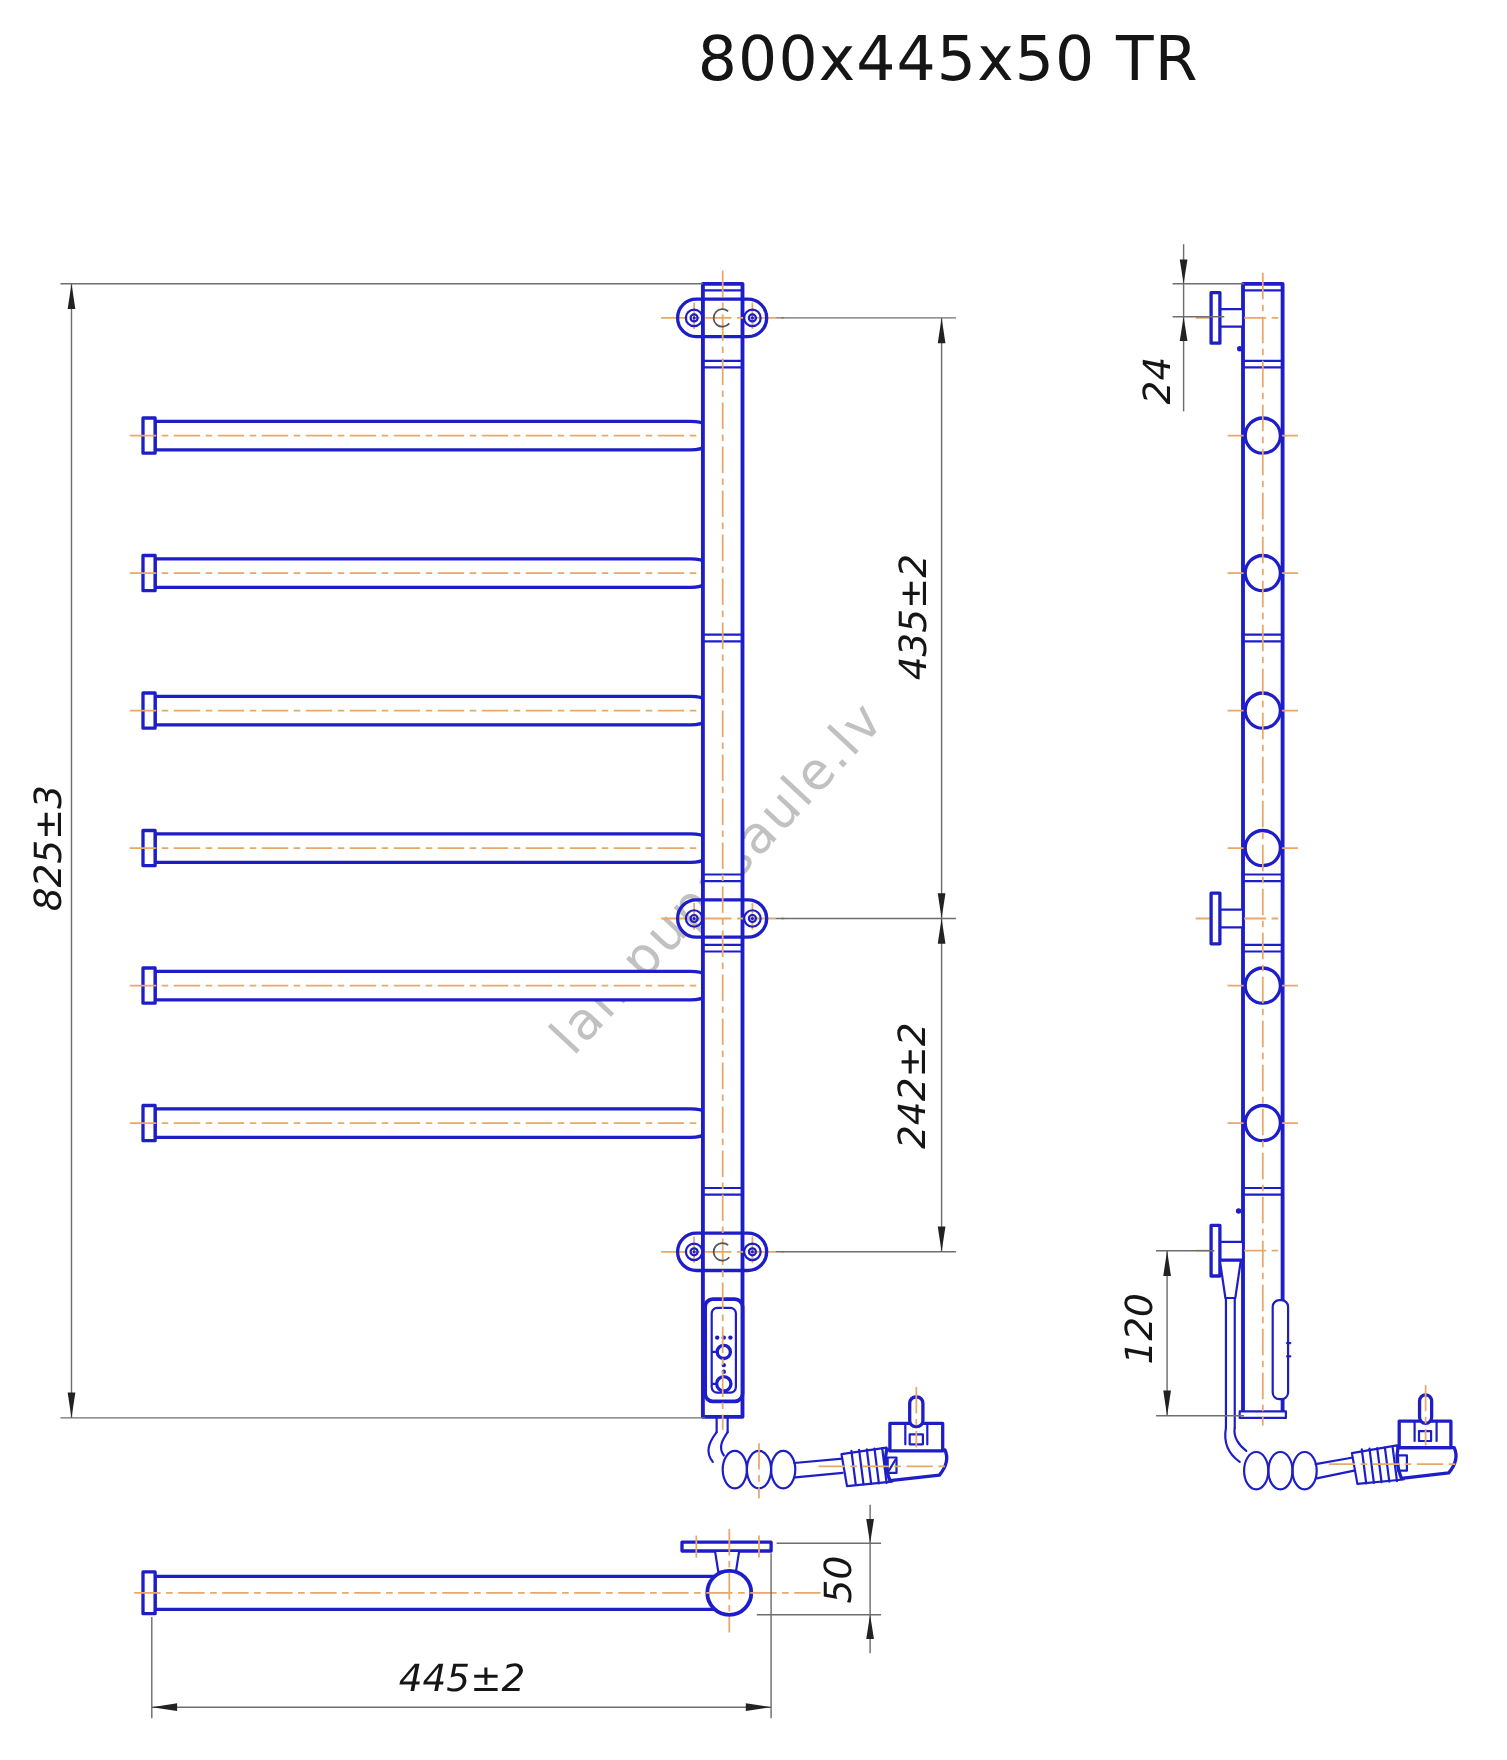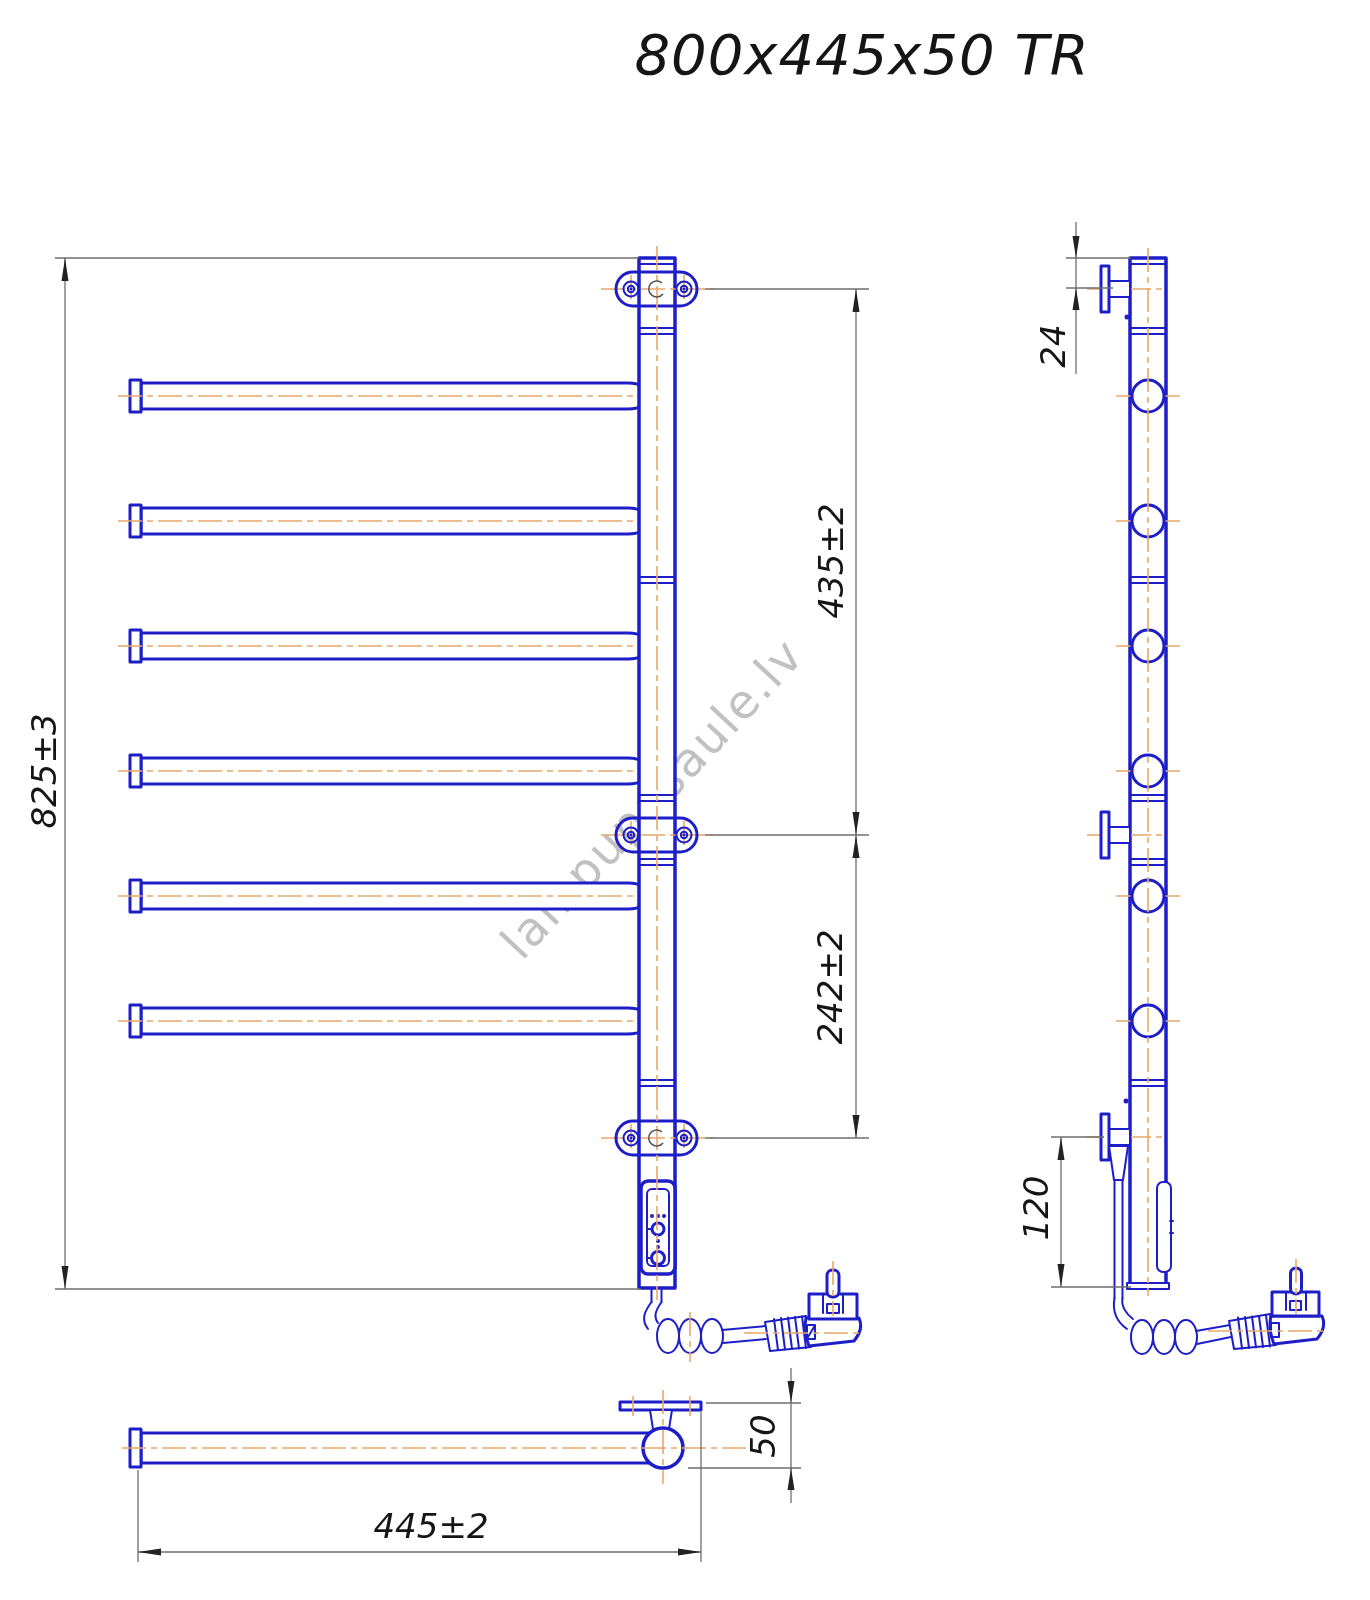--- a/index.html
+++ b/index.html
@@ -12,21 +12,21 @@
   .thick{stroke-width:3.5;}
   .bdot{fill:#1e1ec8;stroke:none;}
   .cl{stroke:#e8a86a;fill:none;stroke-width:1.6;stroke-dasharray:24 5 6 5;stroke-linecap:butt;}
   .dim{stroke:#6e6e6e;fill:none;stroke-width:1.3;}
   .arr{fill:#222222;stroke:none;}
   .gray{stroke:#555555;fill:none;stroke-width:1.6;}
   .label{position:absolute;font-style:italic;font-size:34px;color:#151515;white-space:nowrap;
          transform:translate(-50%,-50%);}
   .rot{transform:translate(-50%,-50%) rotate(-90deg);}
   #title{position:absolute;left:862px;top:54px;transform:translate(-50%,-50%);
-         font-style:italic;font-size:56px;color:#151515;white-space:nowrap;letter-spacing:1px;}
+         font-size:56px;color:#151515;white-space:nowrap;letter-spacing:1px;}
   #watermark{position:absolute;left:652px;top:798px;transform:translate(-50%,-50%) rotate(-47deg);
          font-size:47px;color:#8f8f8f;opacity:.55;letter-spacing:2px;white-space:nowrap;}
 </style>
 </head>
 <body>
 
 <div id="canvas">
 
   <div id="watermark">lampupasaule.lv</div>
 
@@ -263,14 +263,14 @@
     </g>
   </svg>
 
   <div id="title">800x445x50 TR</div>
   <div class="label rot" style="left:44px;top:771px;">825±3</div>
   <div class="label rot" style="left:831px;top:561px;">435±2</div>
   <div class="label rot" style="left:830px;top:987px;">242±2</div>
   <div class="label rot" style="left:1053px;top:346px;">24</div>
   <div class="label rot" style="left:1036px;top:1208px;">120</div>
   <div class="label rot" style="left:763px;top:1436px;">50</div>
-  <div class="label" style="left:420px;top:1526px;margin-left:11px;">445±2</div>
+  <div class="label" style="left:420px;top:1526px;">445±2</div>
 </div>
 
 </body></html>

